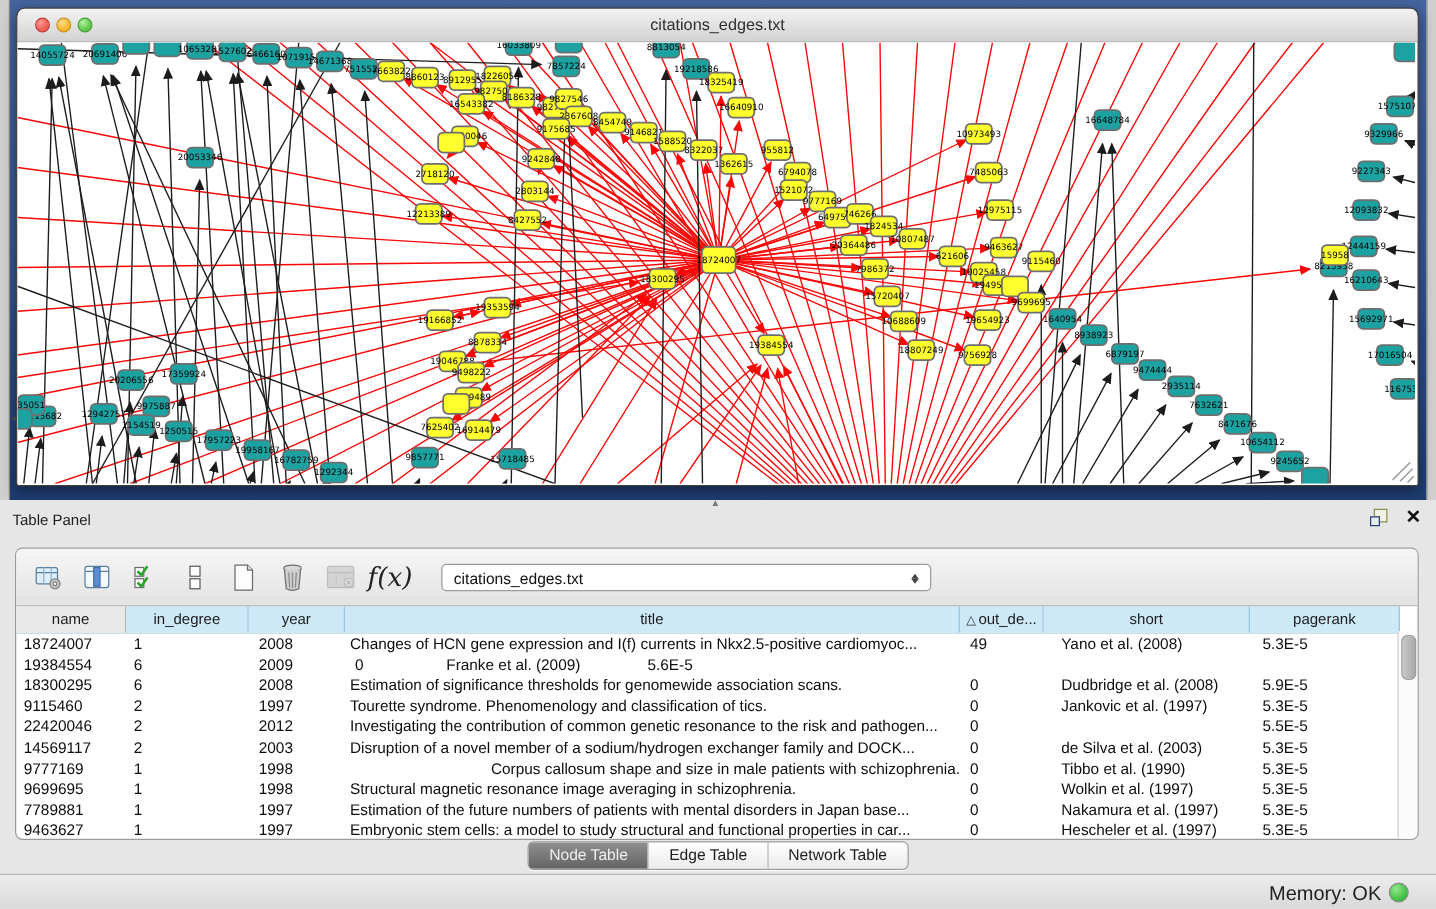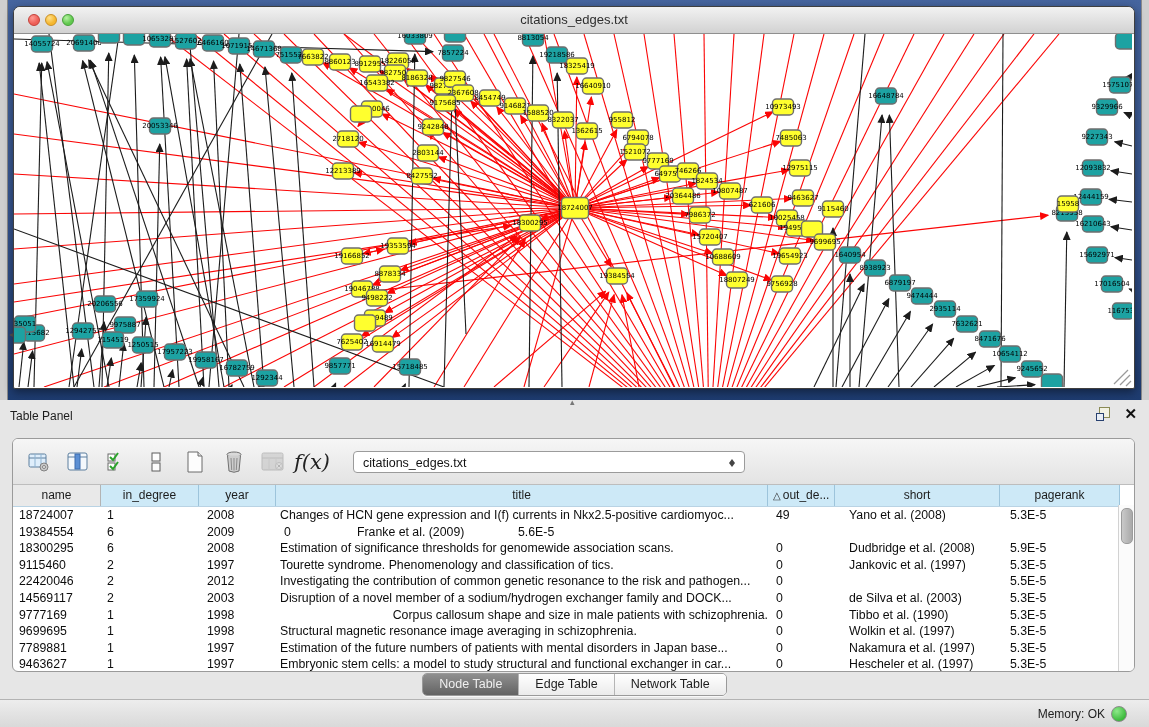--- a/index.html
+++ b/index.html
@@ -64,21 +64,21 @@
   .seg{display:flex;border:1px solid #9a9a9a;border-radius:5px;overflow:hidden;height:21px;
        box-shadow:0 1px 0 rgba(255,255,255,.7);}
   .seg .tab{padding:0 16px;font-size:12.5px;line-height:21px;background:linear-gradient(180deg,#ffffff,#ebebeb);
        color:#1d1d1d;border-right:1px solid #b5b5b5;}
   .seg .tab:last-child{border-right:none;}
   .seg .tab.active{background:linear-gradient(180deg,#8f8f8f,#636363);color:#efefef;}
 
   
   .statusbar{position:absolute;left:0;bottom:0;width:1149px;height:27px;
     background:linear-gradient(180deg,#ededed,#d9d9d9);border-top:1px solid #b3b3b3;}
-  .mem-label{position:absolute;right:44px;top:7px;font-size:12px;color:#222;}
+  .mem-label{position:absolute;right:44px;top:7px;font-size:16px;color:#222;}
   .mem-dot{position:absolute;right:22px;top:6px;width:14px;height:14px;border-radius:50%;
     background:radial-gradient(circle at 35% 30%,#8ee98a,#3dbb3d 70%);border:1px solid #8a8a8a;}
 </style>
 </head>
 <body>
 
 <div class="desktop">
 
   <div class="net-region">
     <div class="net-blue">
@@ -925,21 +925,21 @@
             <div class="cell" style="width: 77px; padding-left: 8px;">1997</div>
             <div class="cell" style="width: 492px; padding-left: 4px;">Estimation of the future numbers of patients with mental disorders in Japan base...</div>
             <div class="cell" style="width: 67px; padding-left: 8px;">0</div>
             <div class="cell" style="width: 165px; padding-left: 14px;">Nakamura et al. (1997)</div>
             <div class="cell" style="width: 120px; padding-left: 10px;">5.3E-5</div>
           </div>
           <div class="row">
             <div class="cell" style="width: 88px; padding-left: 6px;">9463627</div>
             <div class="cell" style="width: 98px; padding-left: 6px;">1</div>
             <div class="cell" style="width: 77px; padding-left: 8px;">1997</div>
-            <div class="cell" style="width: 492px; padding-left: 4px;">Embryonic stem cells: a model to study structural and functional exchanger in car...</div>
+            <div class="cell" style="width: 492px; padding-left: 4px;">Embryonic stem cells: a model to study structural and functional properties in car...</div>
             <div class="cell" style="width: 67px; padding-left: 8px;">0</div>
             <div class="cell" style="width: 165px; padding-left: 14px;">Hescheler et al. (1997)</div>
             <div class="cell" style="width: 120px; padding-left: 10px;">5.3E-5</div>
           </div>
         </div>
       <div class="vscroll">
         <div class="vthumb"></div>
       </div>
     </div>
 

